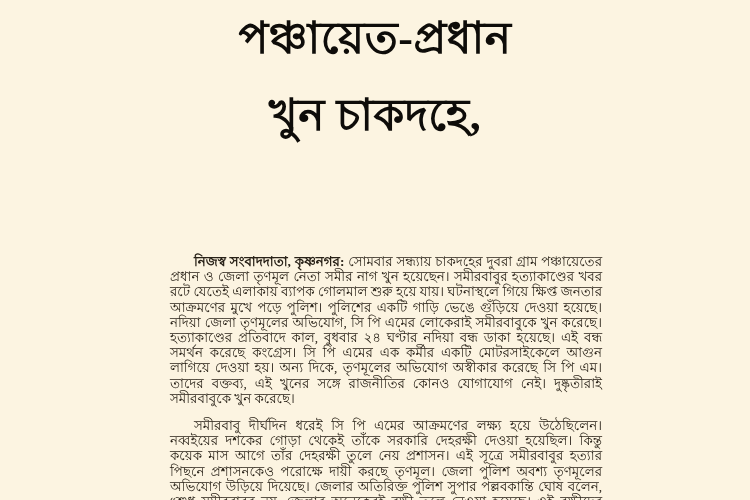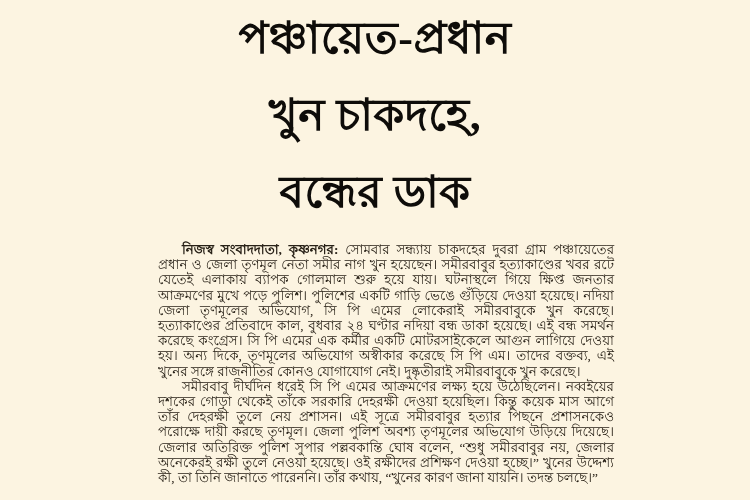--- a/index.html
+++ b/index.html
@@ -41,37 +41,36 @@
     position: absolute;
     top: 242px;
     left: 158px;
     width: 456px;
     color: #282117;
     font-size: 13.4px;
     line-height: 15.2px;
     text-align: justify;
   }
   .body-text p {
-    margin: 0;
+    margin: 12px;
     padding: 0;
     text-indent: 24px;
   }
   .dateline {
     font-weight: 700;
   }
 </style>
 </head>
 <body>
 
 <div class="clipping">
 
   <h1 class="headline">
     <span class="hl-line">পঞ্চায়েত-প্রধান</span>
     <span class="hl-line">খুন চাকদহে,</span>
-    <span class="hl-line">বন্ধের ডাক</span>
   </h1>
 
   <div class="body-text">
     <p><span class="dateline">নিজস্ব সংবাদদাতা, কৃষ্ণনগর:</span>
       <span>সোমবার সন্ধ্যায় চাকদহের দুবরা গ্রাম পঞ্চায়েতের প্রধান ও জেলা তৃণমূল নেতা সমীর নাগ খুন হয়েছেন। সমীরবাবুর হত্যাকাণ্ডের খবর রটে যেতেই এলাকায় ব্যাপক গোলমাল শুরু হয়ে যায়। ঘটনাস্থলে গিয়ে ক্ষিপ্ত জনতার আক্রমণের মুখে পড়ে পুলিশ। পুলিশের একটি গাড়ি ভেঙে গুঁড়িয়ে দেওয়া হয়েছে। নদিয়া জেলা তৃণমূলের অভিযোগ, সি পি এমের লোকেরাই সমীরবাবুকে খুন করেছে। হত্যাকাণ্ডের প্রতিবাদে কাল, বুধবার ২৪ ঘণ্টার নদিয়া বন্ধ ডাকা হয়েছে। এই বন্ধ সমর্থন করেছে কংগ্রেস। সি পি এমের এক কর্মীর একটি মোটরসাইকেলে আগুন লাগিয়ে দেওয়া হয়। অন্য দিকে, তৃণমূলের অভিযোগ অস্বীকার করেছে সি পি এম। তাদের বক্তব্য, এই খুনের সঙ্গে রাজনীতির কোনও যোগাযোগ নেই। দুষ্কৃতীরাই সমীরবাবুকে খুন করেছে।</span></p>
     <p>সমীরবাবু দীর্ঘদিন ধরেই সি পি এমের আক্রমণের লক্ষ্য হয়ে উঠেছিলেন। নব্বইয়ের দশকের গোড়া থেকেই তাঁকে সরকারি দেহরক্ষী দেওয়া হয়েছিল। কিন্তু কয়েক মাস আগে তাঁর দেহরক্ষী তুলে নেয় প্রশাসন। এই সূত্রে সমীরবাবুর হত্যার পিছনে প্রশাসনকেও পরোক্ষে দায়ী করছে তৃণমূল। জেলা পুলিশ অবশ্য তৃণমূলের অভিযোগ উড়িয়ে দিয়েছে। জেলার অতিরিক্ত পুলিশ সুপার পল্লবকান্তি ঘোষ বলেন, “শুধু সমীরবাবুর নয়, জেলার অনেকেরই রক্ষী তুলে নেওয়া হয়েছে। ওই রক্ষীদের প্রশিক্ষণ দেওয়া হচ্ছে।” খুনের উদ্দেশ্য কী, তা তিনি জানাতে পারেননি। তাঁর কথায়, “খুনের কারণ জানা যায়নি। তদন্ত চলছে।”</p>
   </div>
 
 </div>
 

